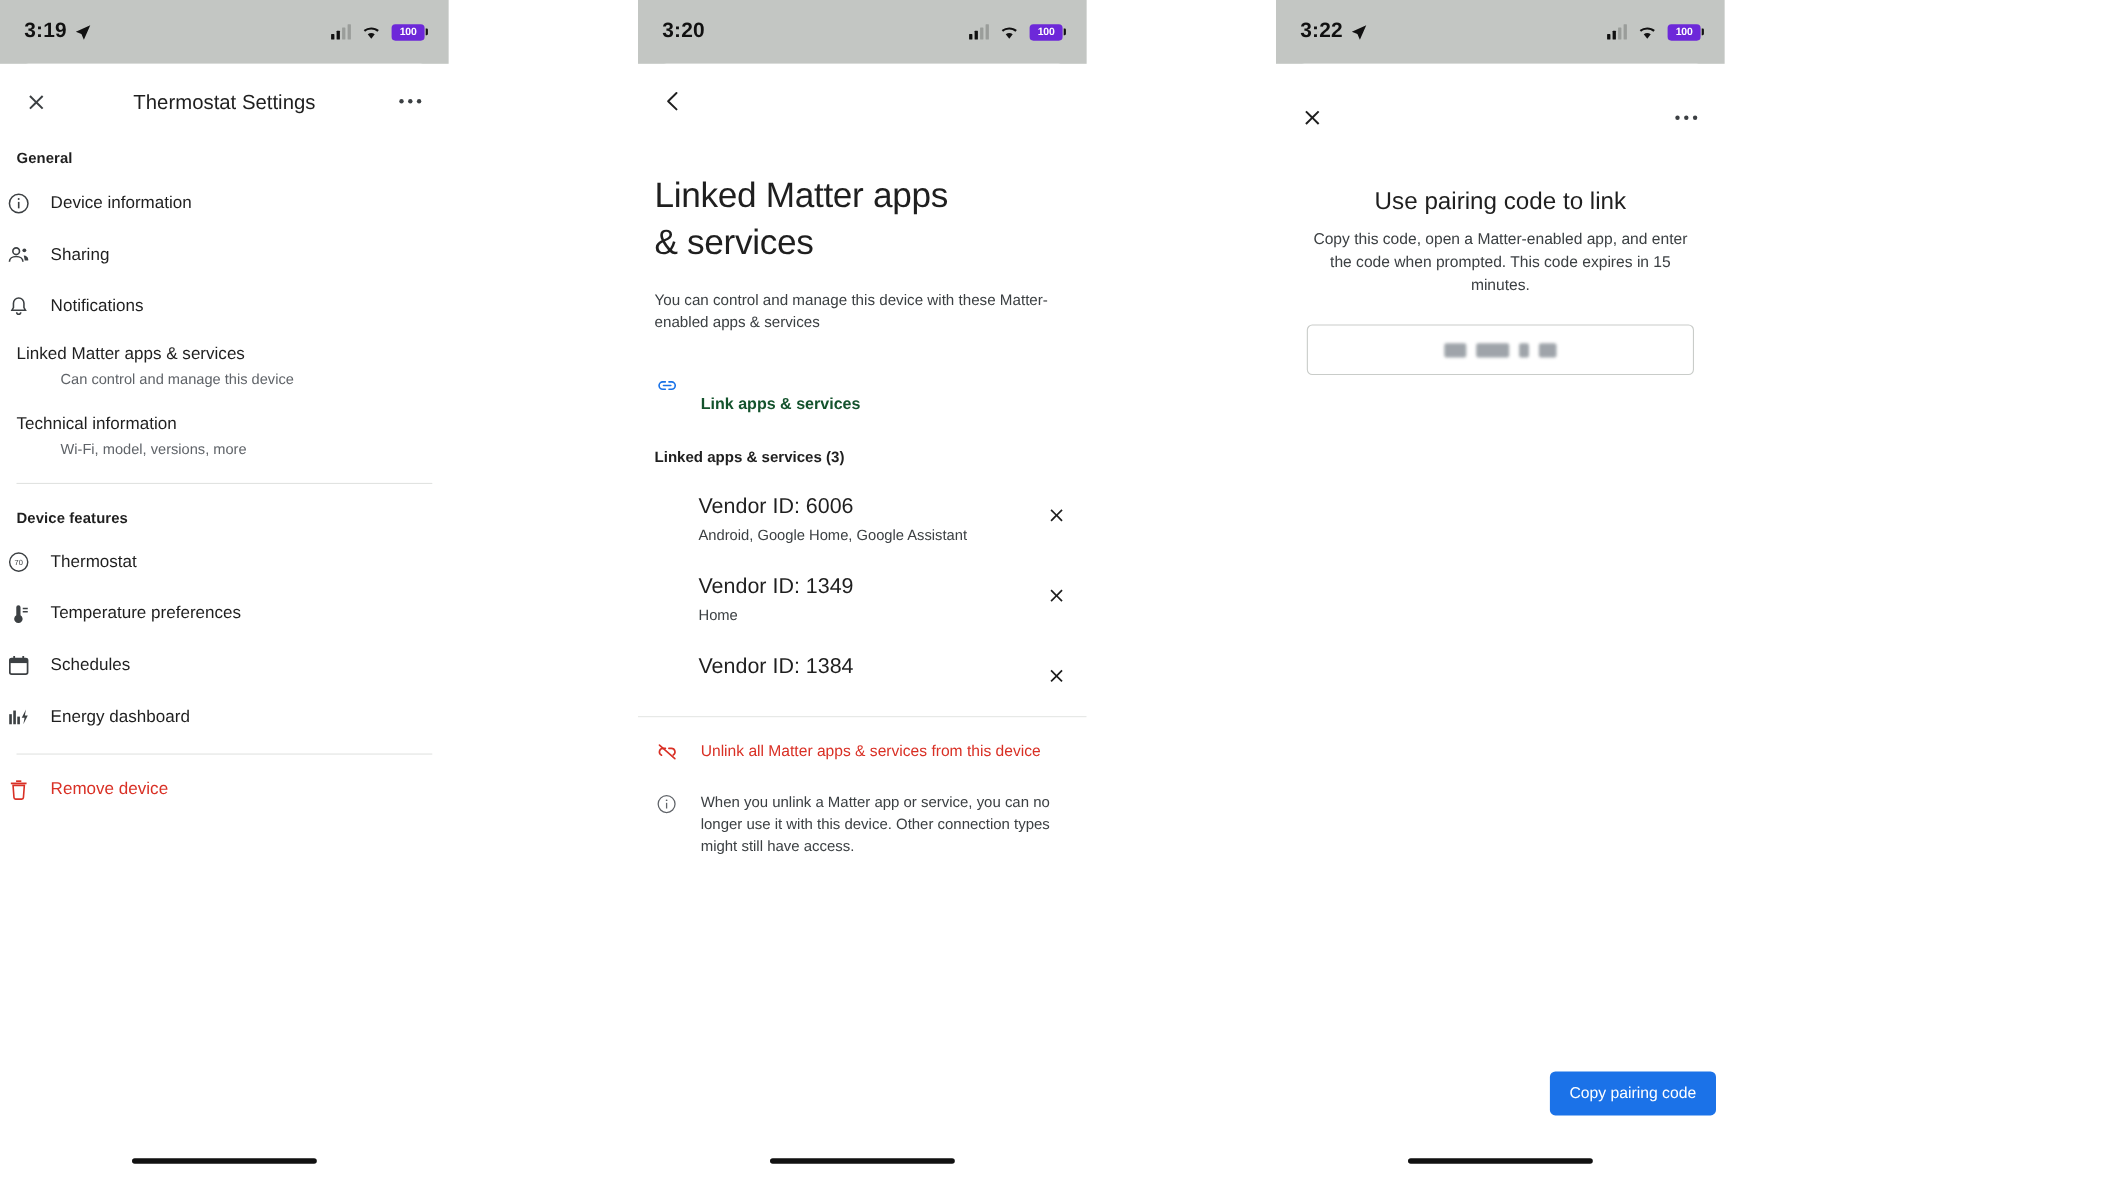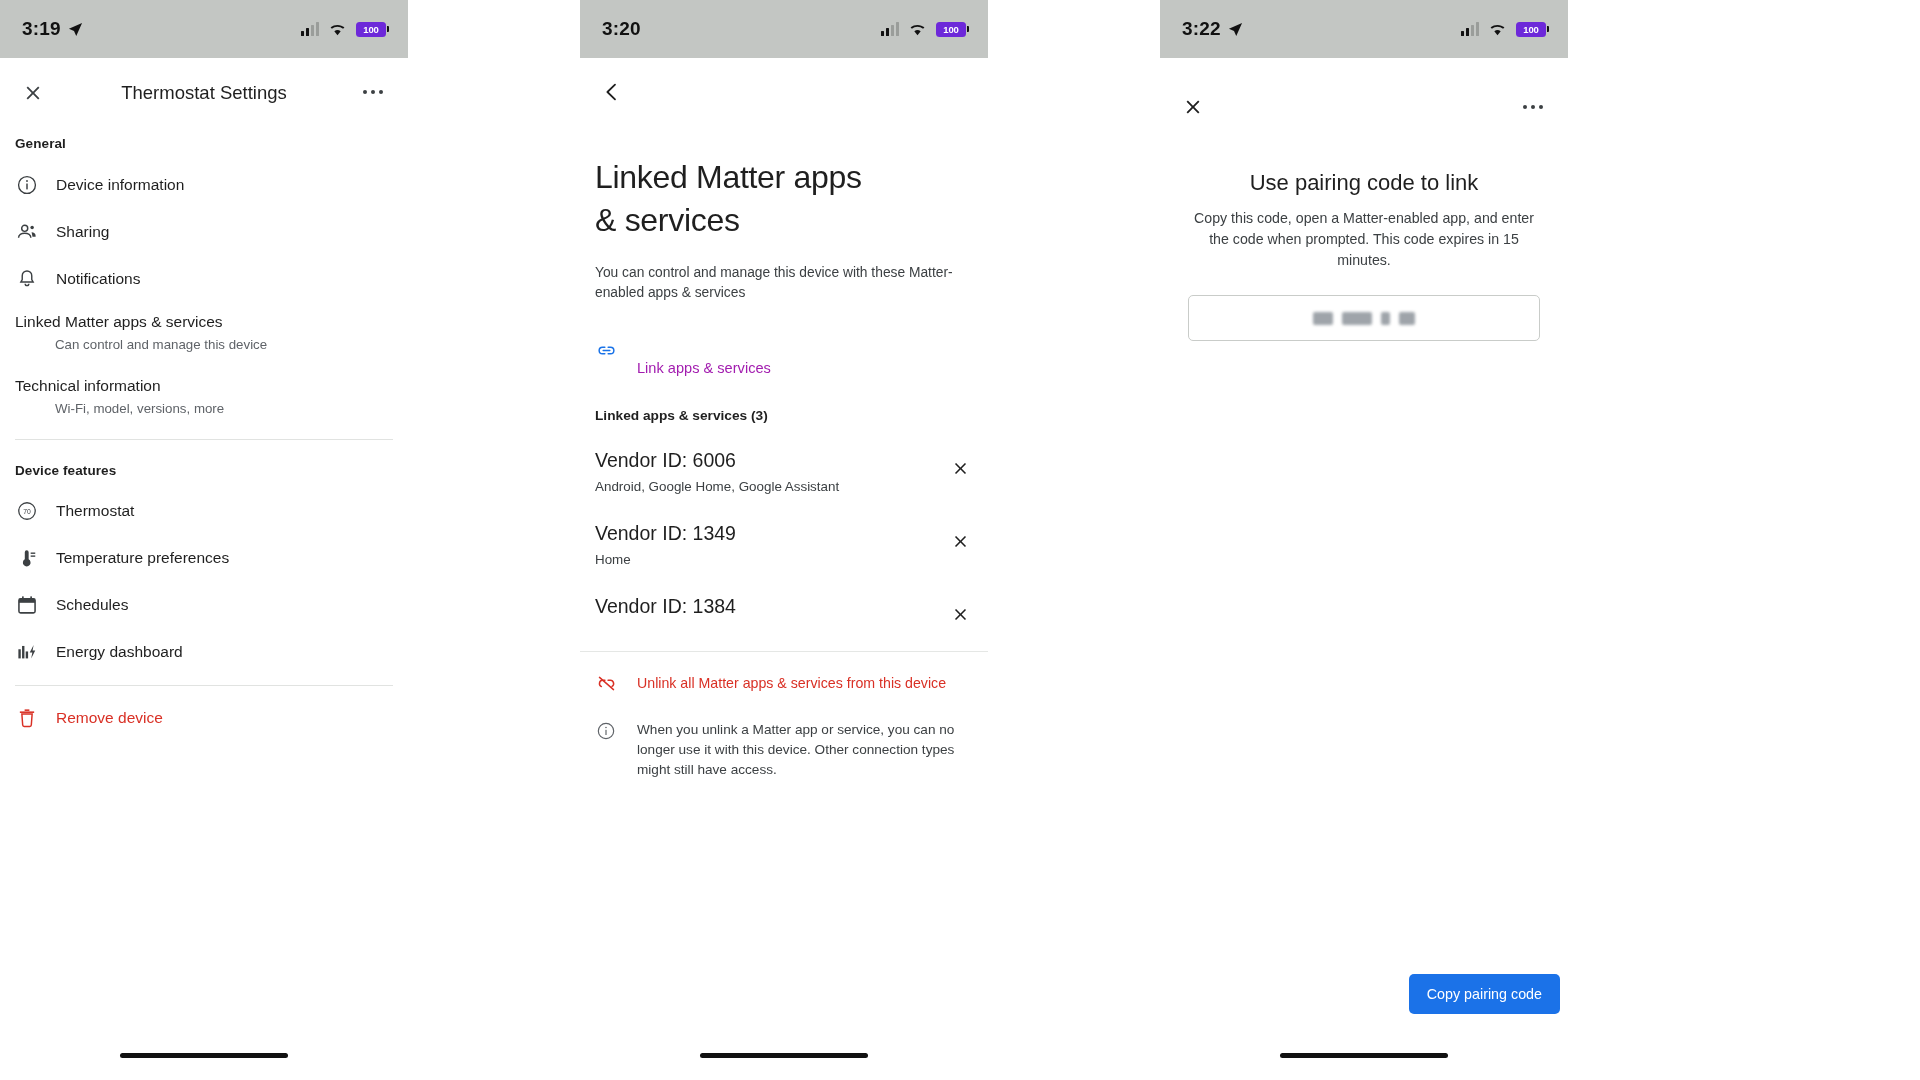--- a/index.html
+++ b/index.html
@@ -67,46 +67,46 @@
   .p1-more { position:absolute; right:18px; top:11px; }
   .dots { display:flex; gap:3.6px; }
   .dots span { width:4.2px; height:4.2px; border-radius:50%; background:#3c4043; display:block; }
 
   .section-label {
     font-size:13.5px; font-weight:700; color:#1f1f1f;
     padding:14px 0 10px 15px; letter-spacing:.1px;
   }
   .row {
     display:flex; align-items:center; gap:18px;
-    padding:12px 16px 12px 15px; cursor:pointer; min-height:42px;
+    padding:12px 16px 12px 5px; cursor:pointer; min-height:42px;
   }
   .row .ic { width:23px; height:23px; flex:0 0 23px; display:flex; align-items:center; justify-content:center; }
   .row .lbl { font-size:15.5px; color:#1f1f1f; }
   .row.danger .lbl { color:#d93025; }
 
   .block { padding:10px 16px 12px 15px; cursor:pointer; }
   .block .t { font-size:15.5px; color:#1f1f1f; line-height:1.35; }
   .block .s { font-size:13.3px; color:#5f6368; margin-top:3px; line-height:1.35;margin-left:40px; }
 
   .hr { height:1px; background:#e1e3e1; margin:9px 15px; }
 
   
   .p2-topbar { height:60px; display:flex; align-items:center; padding-left:15px; margin-top:4px; }
   .p2-head { padding:34px 18px 0 15px; }
   .p2-title { font-size:32px; line-height:1.33; color:#1f1f1f; font-weight:400; letter-spacing:-.3px; }
   .p2-sub { font-size:13.8px; color:#3c4043; line-height:1.42; margin-top:22px; padding-right:12px; }
   .p2-link {
     display:flex; align-items:center; gap:20px; padding:22px 15px 8px 15px;
     cursor:pointer;
   }
-  .p2-link .lk { font-size:14.6px; color:#a21caf; font-weight:400;margin-top:36px; }
+  .p2-link .lk { font-size:14.6px; color:#14532d; font-weight:700;margin-top:36px; }
   .p2-count { font-size:13.7px; font-weight:700; color:#1f1f1f; padding:24px 15px 4px 15px; }
 
   .vrow { display:flex; align-items:flex-start; padding:22px 15px 6px 15px; }
-  .vrow .vtxt { flex:1; }
+  .vrow .vtxt { flex:1;margin-left:40px; }
   .vrow .vt { font-size:19.5px; color:#1f1f1f; font-weight:400; }
   .vrow .vs { font-size:13.4px; color:#3c4043; margin-top:7px; }
   .vrow .vx { width:26px; height:26px; display:flex; align-items:center; justify-content:center; cursor:pointer; margin-top:6px; }
 
   .p2-hr { height:1px; background:#e5e7e5; margin:18px 0 0 0; }
 
   .unlink-row { display:flex; align-items:center; gap:20px; padding:20px 15px 4px 15px; cursor:pointer; }
   .unlink-row .ul { font-size:14.2px; color:#d93025; }
   .info-row { display:flex; align-items:flex-start; gap:20px; padding:22px 18px 0 15px; }
   .info-row .it { font-size:13.6px; color:#3c4043; line-height:1.46; }

